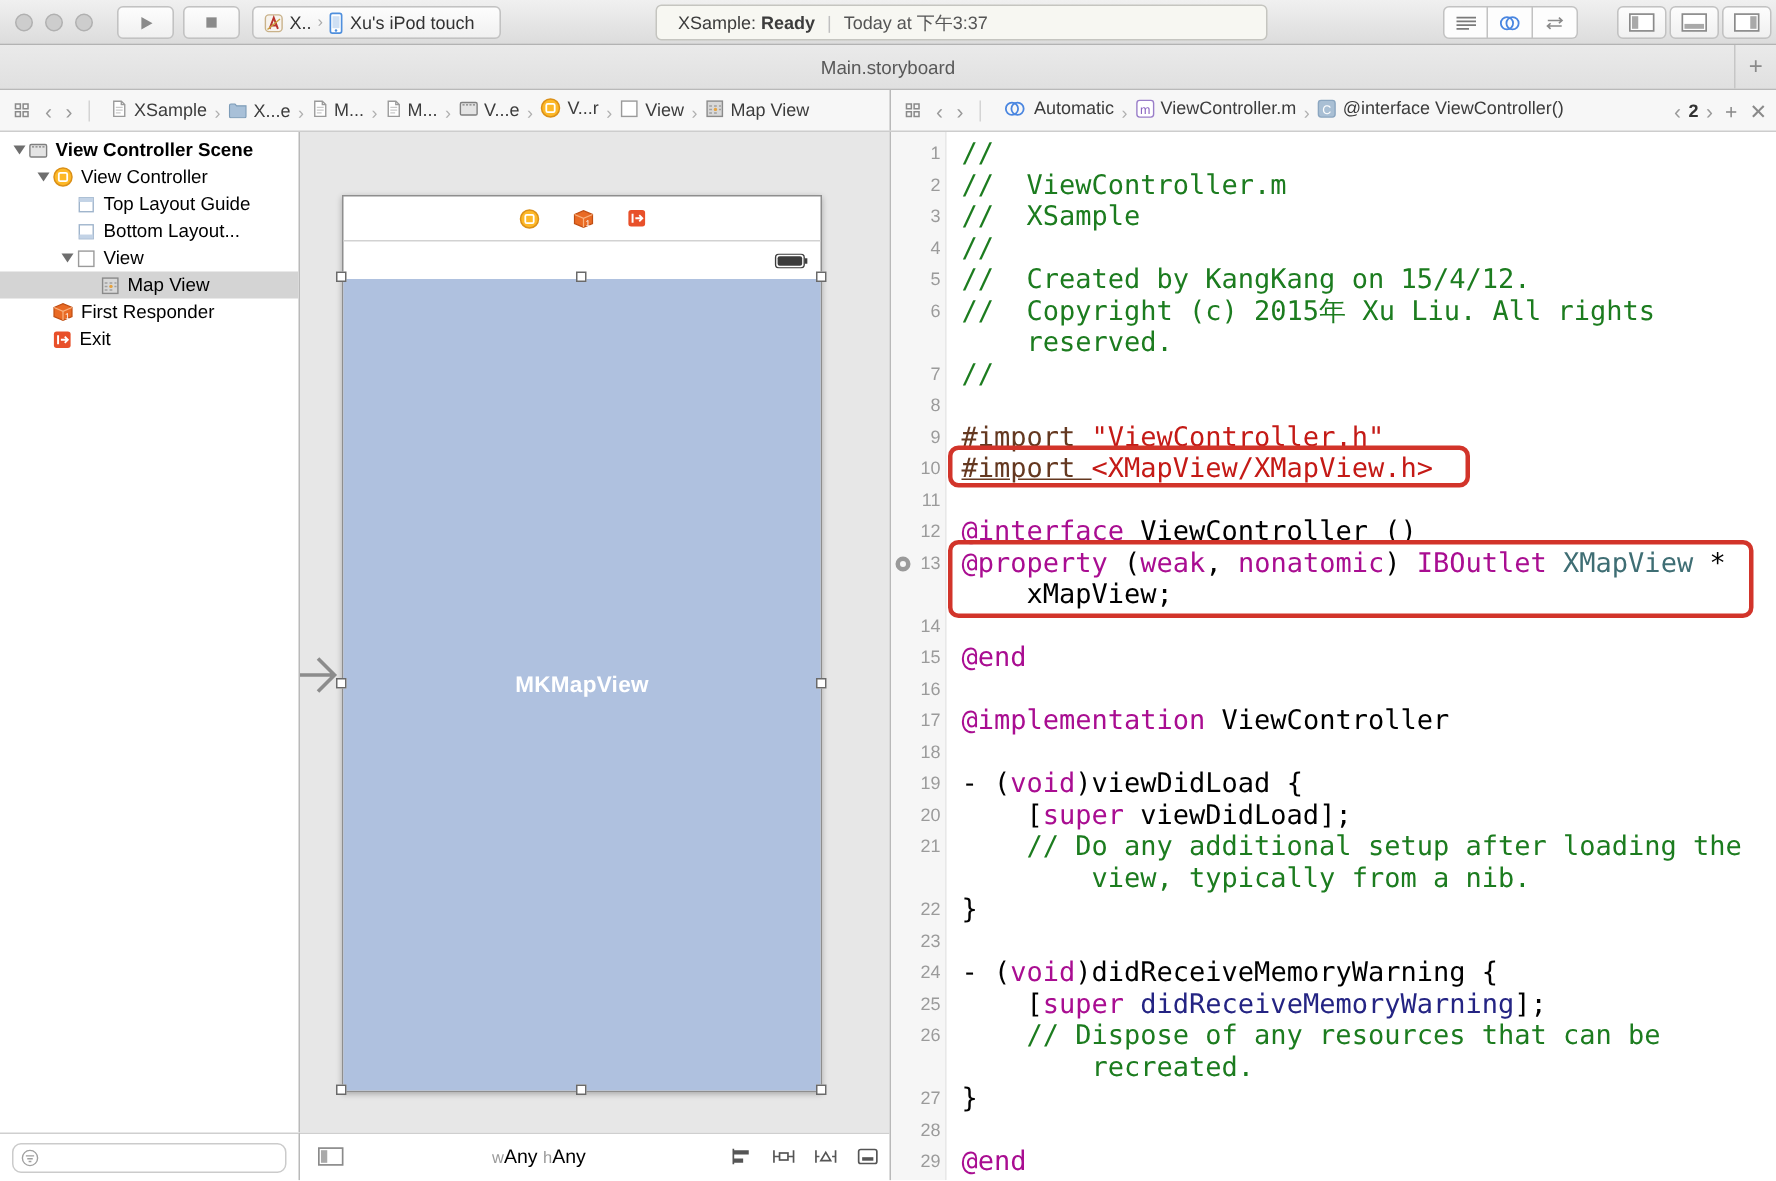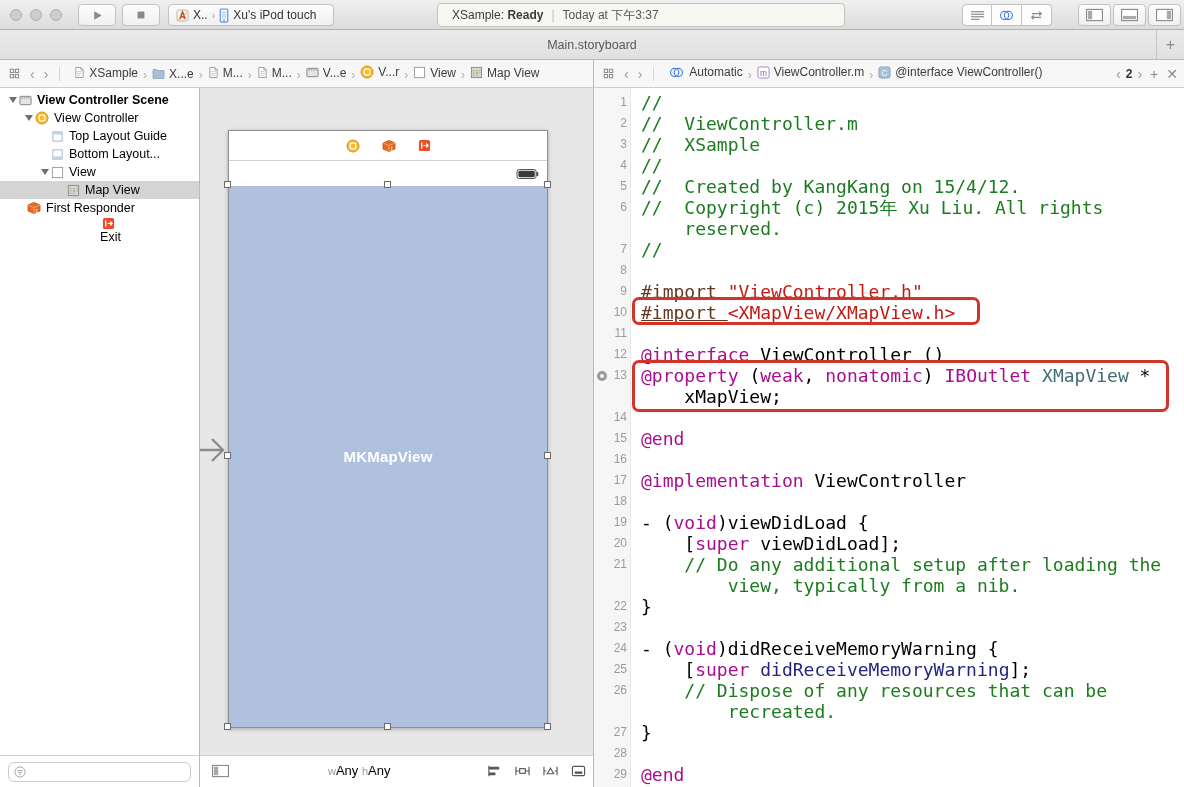--- a/index.html
+++ b/index.html
@@ -405,32 +405,32 @@
           <span class="disc"></span>
           <span class="ic">
             <svg width="13" height="13" viewBox="0 0 14 14">
               <rect x="1.5" y="1.5" width="11" height="11" fill="#d8d8d8" stroke="#8a8a8a"></rect>
               <path d="M3 5h2M6.5 5h2M10 5h1.5M3 7.5h2M6.5 7.5h2M10 7.5h1.5M3 10h2M6.5 10h2" stroke="#a0a0a0"></path>
               <circle cx="7.5" cy="7.5" r="1.2" fill="#e8a33d"></circle>
             </svg>
           </span>
           <span class="olabel">Map View</span>
         </div>
-        <div class="orow" style="padding-left: 14px;">
+        <div class="orow" style="padding-left: 22px;">
           <span class="disc"></span>
           <span class="ic">
             <svg width="14" height="14" viewBox="0 0 14 14">
               <path d="M1 4 7 1.5 13 4v6L7 12.5 1 10z" fill="#e96a24" stroke="#bf4d12" stroke-width=".8"></path>
               <path d="M1 4 7 6.5 13 4M7 6.5V12.5" stroke="#f9b27f" fill="none" stroke-width=".8"></path>
               <text x="9.8" y="11.5" font-size="5.5" text-anchor="middle" fill="#fff" font-family="Liberation Sans, sans-serif">1</text>
             </svg>
           </span>
           <span class="olabel">First Responder</span>
         </div>
-        <div class="orow" style="padding-left: 22px; flex-direction: column;">
+        <div class="orow" style="padding-left: 22px;">
           <span class="disc"></span>
           <span class="ic">
             <svg width="13" height="13" viewBox="0 0 14 14">
               <rect x="1" y="1" width="12" height="12" rx="2" fill="#e8502a"></rect>
               <path d="M4 3.8v6.4" stroke="#fff" stroke-width="1.4"></path>
               <path d="M6 7h4.6M8.8 4.8 11 7l-2.2 2.2" stroke="#fff" stroke-width="1.3" fill="none"></path>
             </svg>
           </span>
           <span class="olabel">Exit</span>
         </div>

